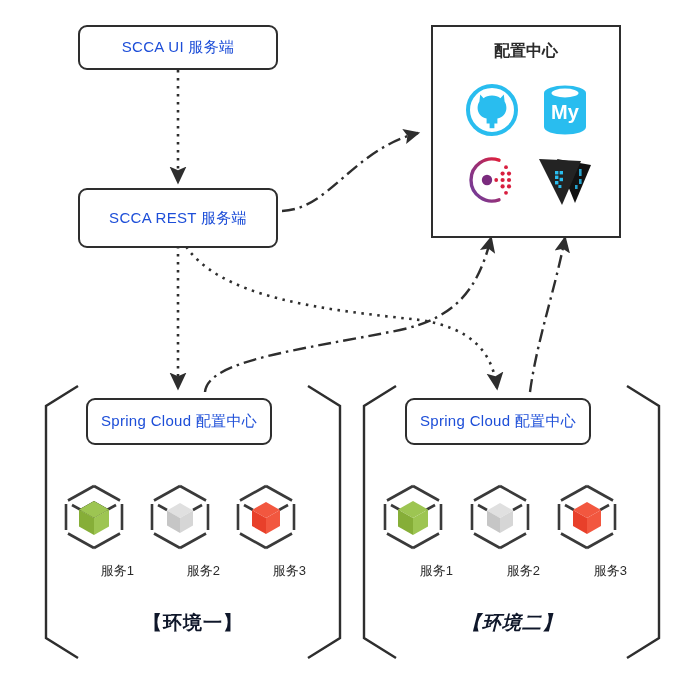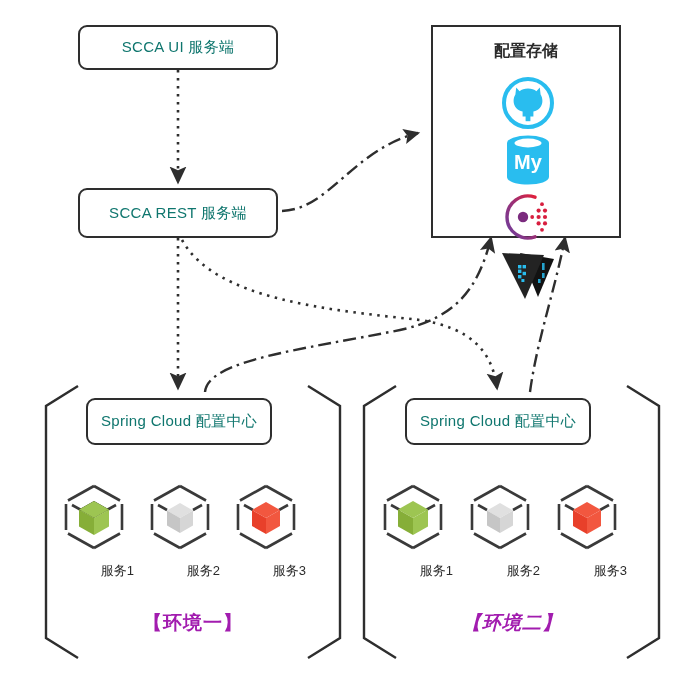--- a/index.html
+++ b/index.html
@@ -27,21 +27,21 @@
   }
   .node-box {
     position: absolute;
     box-sizing: border-box;
     border: 2px solid #2e2e2e;
     border-radius: 9px;
     background: #ffffff;
     display: flex;
     align-items: center;
     justify-content: center;
-    color: #0f766e;
+    color: #1d4ed8;
     font-size: 15px;
     letter-spacing: 0.3px;
     white-space: nowrap;
   }
   .store-box {
     position: absolute;
     box-sizing: border-box;
     border: 2px solid #2e2e2e;
     border-radius: 0;
     background: #ffffff;
@@ -56,21 +56,21 @@
     font-weight: bold;
     color: #2b2b2b;
   }
   .store-grid {
     position: absolute;
     left: 22px;
     top: 48px;
     width: 146px;
     height: 140px;
     display: grid;
-    grid-template-columns: 1fr;
+    grid-template-columns: 1fr 1fr;
     grid-template-rows: 1fr 1fr;
     align-items: center;
     justify-items: center;
   }
   .svc-cube {
     position: absolute;
     width: 64px;
     height: 68px;
   }
   .svc-label {
@@ -79,21 +79,21 @@
     text-align: right;
     font-size: 13px;
     color: #2b2b2b;
   }
   .env-label {
     position: absolute;
     width: 240px;
     text-align: center;
     font-size: 19px;
     font-weight: bold;
-    color: #a21caf;
+    color: #0f172a;
     letter-spacing: 1px;
   }
 </style>
 </head>
 <body>
 
 <div id="canvas">
 
   <svg id="wires" viewBox="0 0 691 693">
     <defs>
@@ -127,26 +127,26 @@
     <g>
       <path d="M 396 386 L 364 406 L 364 638 L 396 658" fill="none" stroke="#2e2e2e" stroke-width="2.4" stroke-linejoin="miter"></path>
       <path d="M 627 386 L 659 406 L 659 638 L 627 658" fill="none" stroke="#2e2e2e" stroke-width="2.4" stroke-linejoin="miter"></path>
     </g>
   </svg>
 
   <div class="node-box" style="left:78px; top:25px; width:200px; height:45px;">
     <span>SCCA UI 服务端</span>
   </div>
 
-  <div class="node-box" style="left:78px; top:188px; width:200px; height:50px;">
+  <div class="node-box" style="left:78px; top:188px; width:200px; height:60px;">
     <span>SCCA REST 服务端</span>
   </div>
 
   <div class="store-box" style="left:431px; top:25px; width:190px; height:213px;">
-    <div class="store-title">配置存储</div>
+    <div class="store-title">配置中心</div>
     <div class="store-grid">
 
       <span style="line-height:0;">
         <svg width="56" height="56" viewBox="0 0 56 56">
           <circle cx="28" cy="28" r="24" fill="none" stroke="#29bdef" stroke-width="4"></circle>
           <path d="M 28 13.5
                    C 24.5 13.5 21.6 14.6 19.6 16.2
                    L 16.2 12.6 L 15.4 19.6
                    C 14.2 21.4 13.6 23.6 13.6 26
                    C 13.6 31.6 17.4 35.4 22.6 36.4

